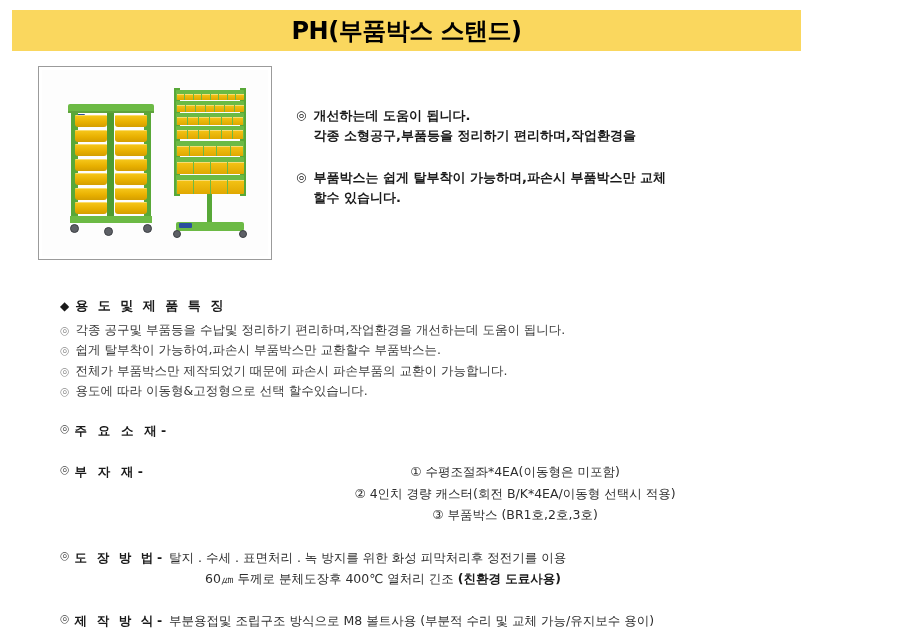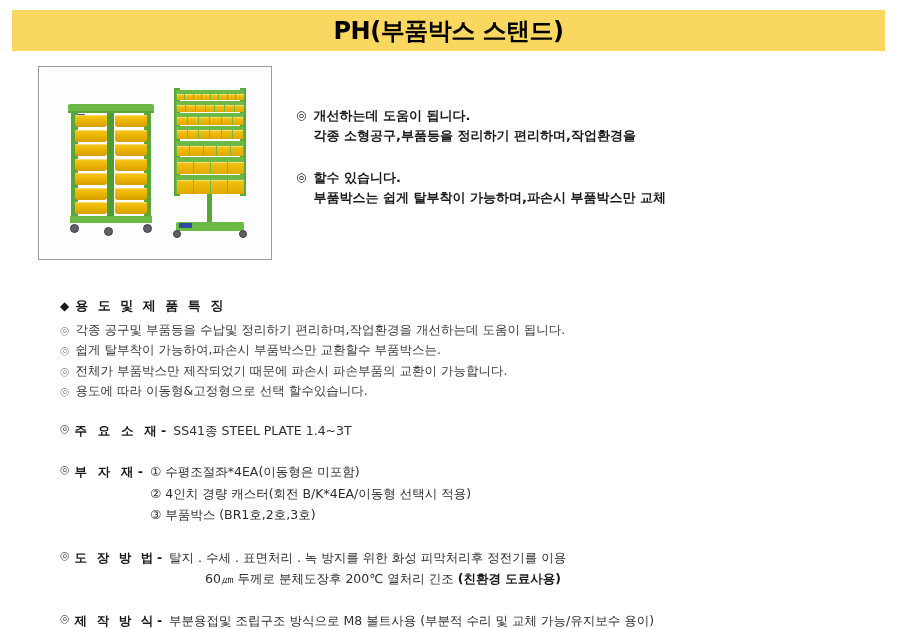--- a/index.html
+++ b/index.html
@@ -16,21 +16,21 @@
     color: #231f20;
     overflow: hidden;
     position: relative;
   }
 
   
   .title-banner {
     position: absolute;
     left: 12px;
     top: 10px;
-    width: 873px;
+    width: 789px;
     height: 41px;
     background: #fad75e;
     display: flex;
     align-items: center;
     justify-content: center;
   }
   .title-text {
     font-size: 24px;
     font-weight: bold;
     color: #000000;
@@ -313,20 +313,21 @@
     color: #2e2e2e;
     line-height: 1.7;
   }
   .spec-value .vline { display: block; white-space: nowrap; }
   .spec-value .vline.indent { padding-left: 36px; }
   .spec-value b { font-weight: bold; color: #1a1a1a; text-align: right; }
   .num-item {
     display: flex;
     align-items: baseline;
     white-space: nowrap;
+    text-align: center;
   }
   .num-mark {
     flex: 0 0 auto;
     width: 22px;
     font-size: 12.5px;
   }
   .spec-row.subs { margin-bottom: 22px; }
   .spec-row.paint .spec-label { letter-spacing: 2.6px; }
   .spec-row.make  .spec-label { letter-spacing: 2.6px; }
 </style>
@@ -447,22 +448,22 @@
     <div class="hl-item">
       <span class="hl-marker">◎</span>
       <span class="hl-body">
         <span class="hl-line">개선하는데 도움이 됩니다.</span>
         <span class="hl-line">각종 소형공구,부품등을 정리하기 편리하며,작업환경을</span>
       </span>
     </div>
     <div class="hl-item">
       <span class="hl-marker">◎</span>
       <span class="hl-body">
+        <span class="hl-line">부품박스는 쉽게 탈부착이 가능하며,파손시 부품박스만 교체</span>
         <span class="hl-line">할수 있습니다.</span>
-        <span class="hl-line">부품박스는 쉽게 탈부착이 가능하며,파손시 부품박스만 교체</span>
       </span>
     </div>
   </div>
 
 </div>
 
 <div class="features">
   <div class="sec-head">
     <span class="diamond">◆</span><span>용 도 및 제 품 특 징</span>
   </div>
@@ -483,21 +484,20 @@
     <span>용도에 따라 이동형&amp;고정형으로 선택 할수있습니다.</span>
   </div>
 </div>
 
 <div class="specs">
 
   <div class="spec-row material">
     <span class="spec-marker">◎</span>
     <span class="spec-label">주 요 소 재</span>
     <span class="spec-dash">-</span>
-    <span class="spec-value">SS41종 STEEL PLATE 1.4~3T</span>
   </div>
 
   <div class="spec-row subs">
     <span class="spec-marker">◎</span>
     <span class="spec-label">부   자   재</span>
     <span class="spec-dash">-</span>
     <span class="spec-value">
       <span class="vline num-item">
         <span class="num-mark">①</span>
         <span>수평조절좌*4EA(이동형은 미포함)</span>
@@ -512,21 +512,21 @@
       </span>
     </span>
   </div>
 
   <div class="spec-row paint">
     <span class="spec-marker">◎</span>
     <span class="spec-label">도 장 방 법</span>
     <span class="spec-dash">-</span>
     <span class="spec-value">
       <span class="vline">탈지 . 수세 . 표면처리 . 녹 방지를 위한 화성 피막처리후 정전기를 이용</span>
-      <span class="vline indent"><span>60㎛ 두께로 분체도장후 200℃ 열처리 긴조 </span><b>(친환경 도료사용)</b></span>
+      <span class="vline indent"><span>60㎛ 두께로 분체도장후 400℃ 열처리 긴조 </span><b>(친환경 도료사용)</b></span>
     </span>
   </div>
 
   <div class="spec-row make">
     <span class="spec-marker">◎</span>
     <span class="spec-label">제 작 방 식</span>
     <span class="spec-dash">-</span>
     <span class="spec-value">부분용접및 조립구조 방식으로 M8 볼트사용 (부분적 수리 및 교체 가능/유지보수 용이)</span>
   </div>
 

